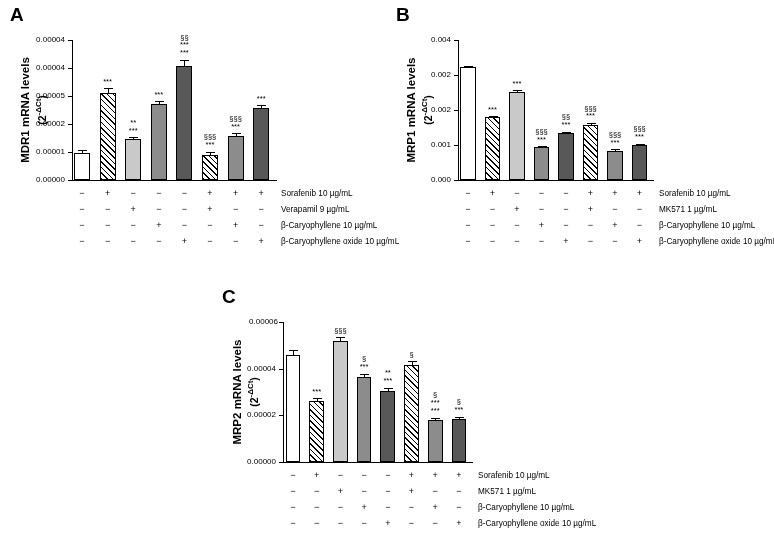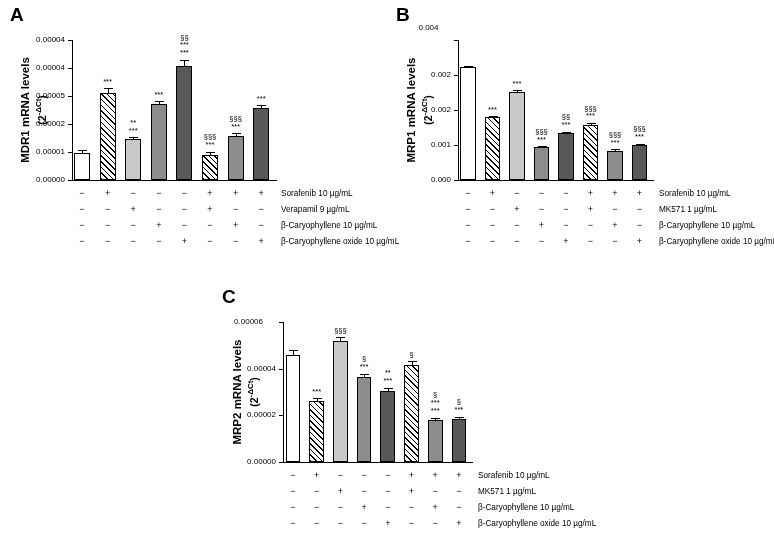--- a/index.html
+++ b/index.html
@@ -212,21 +212,21 @@
       <div class="axis-line" style="left:458px;top:180px;width:196px;height:1px;"></div>
       <div class="tick" style="left:454px;top:180px;"></div>
       <div class="ticklabel" style="left:406px;top:175px;width:45px;">0.000</div>
       <div class="tick" style="left:454px;top:145px;"></div>
       <div class="ticklabel" style="left:406px;top:140px;width:45px;">0.001</div>
       <div class="tick" style="left:454px;top:110px;"></div>
       <div class="ticklabel" style="left:406px;top:105px;width:45px;">0.002</div>
       <div class="tick" style="left:454px;top:75px;"></div>
       <div class="ticklabel" style="left:406px;top:70px;width:45px;">0.002</div>
       <div class="tick" style="left:454px;top:40px;"></div>
-      <div class="ticklabel" style="left:406px;top:23px;width:45px;text-align:center;">0.004</div>
+      <div class="ticklabel" style="left:406px;top:35px;width:45px;">0.004</div>
       <div class="bar" style="left:460.405px;top:67.3px;width:15.19px;height:112.7px;background:#ffffff;"></div>
       <div class="errbar" style="left:468px;top:65.54999999999998px;height:1.7500000000000142px;"></div>
       <div class="errcap" style="left:464px;top:65.54999999999998px;width:9px;"></div>
       <div class="bar hatch-light" style="left:484.905px;top:117.35000000000001px;width:15.19px;height:62.64999999999999px;"></div>
       <div class="errbar" style="left:492.5px;top:115.95px;height:1.4000000000000057px;"></div>
       <div class="errcap" style="left:488.5px;top:115.95px;width:9px;"></div>
       <div class="sig" style="left:472.5px;top:105.75px;width:40px;">
         <div>***</div>
       </div>
       <div class="bar" style="left:509.405px;top:91.8px;width:15.19px;height:88.2px;background:#c9c9c9;"></div>
@@ -315,21 +315,21 @@
       </div>
       <div class="axis-line" style="left:283px;top:322px;width:1px;height:141px;"></div>
       <div class="axis-line" style="left:283px;top:462px;width:190px;height:1px;"></div>
       <div class="tick" style="left:279px;top:462px;"></div>
       <div class="ticklabel" style="left:231px;top:457px;width:45px;">0.00000</div>
       <div class="tick" style="left:279px;top:415.3333333333333px;"></div>
       <div class="ticklabel" style="left:231px;top:410.3333333333333px;width:45px;">0.00002</div>
       <div class="tick" style="left:279px;top:368.66666666666663px;"></div>
       <div class="ticklabel" style="left:231px;top:363.66666666666663px;width:45px;">0.00004</div>
       <div class="tick" style="left:279px;top:322px;"></div>
-      <div class="ticklabel" style="left:218px;top:317px;width:45px;">0.00006</div>
+      <div class="ticklabel" style="left:233px;top:317px;width:45px;">0.00006</div>
       <div class="bar" style="left:285.653px;top:354.6666666666667px;width:14.693999999999999px;height:107.33333333333331px;background:#ffffff;"></div>
       <div class="errbar" style="left:293px;top:350.46666666666664px;height:4.2000000000000455px;"></div>
       <div class="errcap" style="left:289px;top:350.46666666666664px;width:9px;"></div>
       <div class="bar hatch-light" style="left:309.353px;top:400.6333333333333px;width:14.693999999999999px;height:61.366666666666674px;"></div>
       <div class="errbar" style="left:316.7px;top:397.83333333333337px;height:2.7999999999999545px;"></div>
       <div class="errcap" style="left:312.7px;top:397.83333333333337px;width:9px;"></div>
       <div class="sig" style="left:296.7px;top:387.6333333333334px;width:40px;">
         <div>***</div>
       </div>
       <div class="bar" style="left:333.053px;top:341.1333333333333px;width:14.693999999999999px;height:120.86666666666667px;background:#c9c9c9;"></div>

